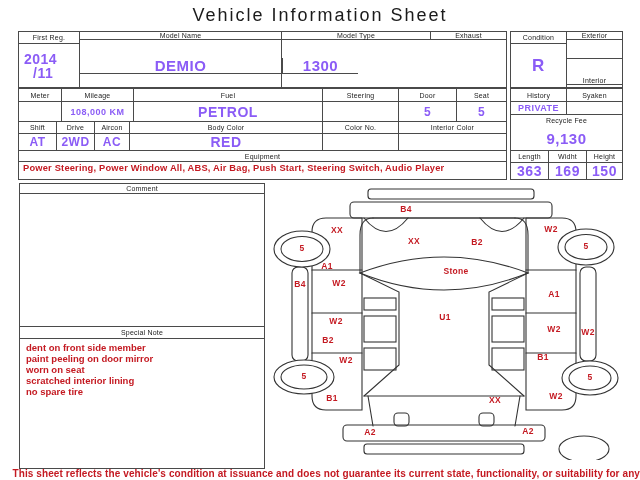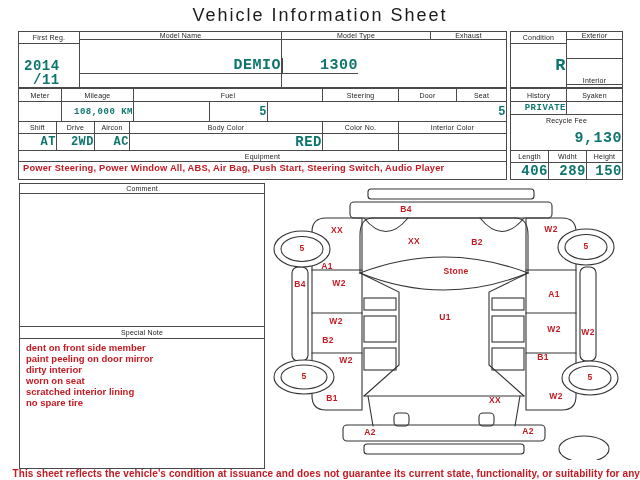--- a/index.html
+++ b/index.html
@@ -9,22 +9,22 @@
          font-size:18px;letter-spacing:2px;color:#1b1b1b;font-weight:500;}
   .box{position:absolute;box-sizing:border-box;border:1px solid #4a4a4a;background:#fff;display:flex;}
   .col{display:flex;flex-direction:column;box-sizing:border-box;min-width:0;}
   .row{display:flex;box-sizing:border-box;min-width:0;}
   .grow{flex:1;min-height:0;min-width:0;}
   .bl{border-left:1px solid #4a4a4a;gap:18px;}
   .bb{border-bottom:1px solid #4a4a4a;}
   .bt{border-top:1px solid #4a4a4a;}
   .hdr{font-size:7px;color:#222;display:flex;align-items:center;justify-content:center;
        text-align:center;letter-spacing:.2px;box-sizing:border-box;}
-  .val{color:#0f766e;font-weight:700;display:flex;align-items:center;justify-content:flex-end;
-       text-align:center;letter-spacing:.5px;box-sizing:border-box;font-family:Liberation Mono, monospace;}
+  .val{color:#8b5cf6;font-weight:700;display:flex;align-items:center;justify-content:center;
+       text-align:center;letter-spacing:.5px;box-sizing:border-box;}
   .fs15{font-size:15px;} .fs14{font-size:14px;} .fs13{font-size:14px;}
   .fs12{font-size:12px;} .fs9{font-size:9px;} .fs17{font-size:17px;}
   .firstreg{flex-direction:column;align-items:flex-start;padding-left:5px;font-size:14px;line-height:14px;}
   .firstreg div{white-space:nowrap;}
   .fr2{padding-left:9px;}
   .equip{color:#c41a22;font-weight:700;font-size:9.3px;line-height:9.6px;
          padding:2px 6px 0 4px;text-align:left;letter-spacing:.2px;}
   .notes{color:#c41a22;font-weight:700;font-size:9.5px;line-height:11px;
          padding:3px 6px;text-align:left;}
   .footer{position:absolute;left:0;top:468px;width:640px;text-align:right;
@@ -87,20 +87,21 @@
       <div class="hdr" style="width:42px">Meter</div>
       <div class="hdr bl" style="width:72px">Mileage</div>
       <div class="hdr bl" style="width:189px">Fuel</div>
       <div class="hdr bl" style="width:76px">Steering</div>
       <div class="hdr bl" style="width:58px">Door</div>
       <div class="hdr bl grow">Seat</div>
     </div>
     <div class="row bt" style="height:20px">
       <div class="val fs9" style="width:42px"></div>
       <div class="val bl fs9" style="width:72px">108,000 KM</div>
+      <div class="val bl fs14" style="width:189px">PETROL</div>
       <div class="val bl fs12" style="width:76px"></div>
       <div class="val bl fs12" style="width:58px">5</div>
       <div class="val bl grow fs12">5</div>
     </div>
     <div class="row bt" style="height:12px">
       <div class="hdr" style="width:37px">Shift</div>
       <div class="hdr bl" style="width:38px">Drive</div>
       <div class="hdr bl" style="width:35px">Aircon</div>
       <div class="hdr bl" style="width:193px">Body Color</div>
       <div class="hdr bl" style="width:76px">Color No.</div>
@@ -128,34 +129,33 @@
       <div class="val bl grow fs9"></div>
     </div>
     <div class="hdr" style="height:11px">Recycle Fee</div>
     <div class="val fs15" style="height:24px">9,130</div>
     <div class="row bt" style="height:12px">
       <div class="hdr" style="width:37px">Length</div>
       <div class="hdr bl" style="width:38px">Widht</div>
       <div class="hdr bl grow">Height</div>
     </div>
     <div class="row bt grow">
-      <div class="val fs13" style="width:37px">406</div>
-      <div class="val bl fs13" style="width:38px">289</div>
+      <div class="val fs13" style="width:37px">363</div>
+      <div class="val bl fs13" style="width:38px">169</div>
       <div class="val bl grow fs13">150</div>
     </div>
   </div>
 
   <div class="box col" style="left:19px;top:183px;width:246px;height:286px;flex-direction:column">
     <div class="hdr bb" style="height:10px">Comment</div>
     <div style="height:132px"></div>
     <div class="hdr bt bb" style="height:13px">Special Note</div>
     <div class="notes grow">
       <div>dent on front side member</div>
       <div>paint peeling on door mirror</div>
-      <div>dirty interior</div>
       <div>worn on seat</div>
       <div>scratched interior lining</div>
       <div>no spare tire</div>
     </div>
   </div>
 
   <svg class="diagram" width="380" height="275" viewBox="0 0 380 275">
     <g class="ln">
 
       <rect x="108" y="4" width="166" height="10" rx="3"></rect>

